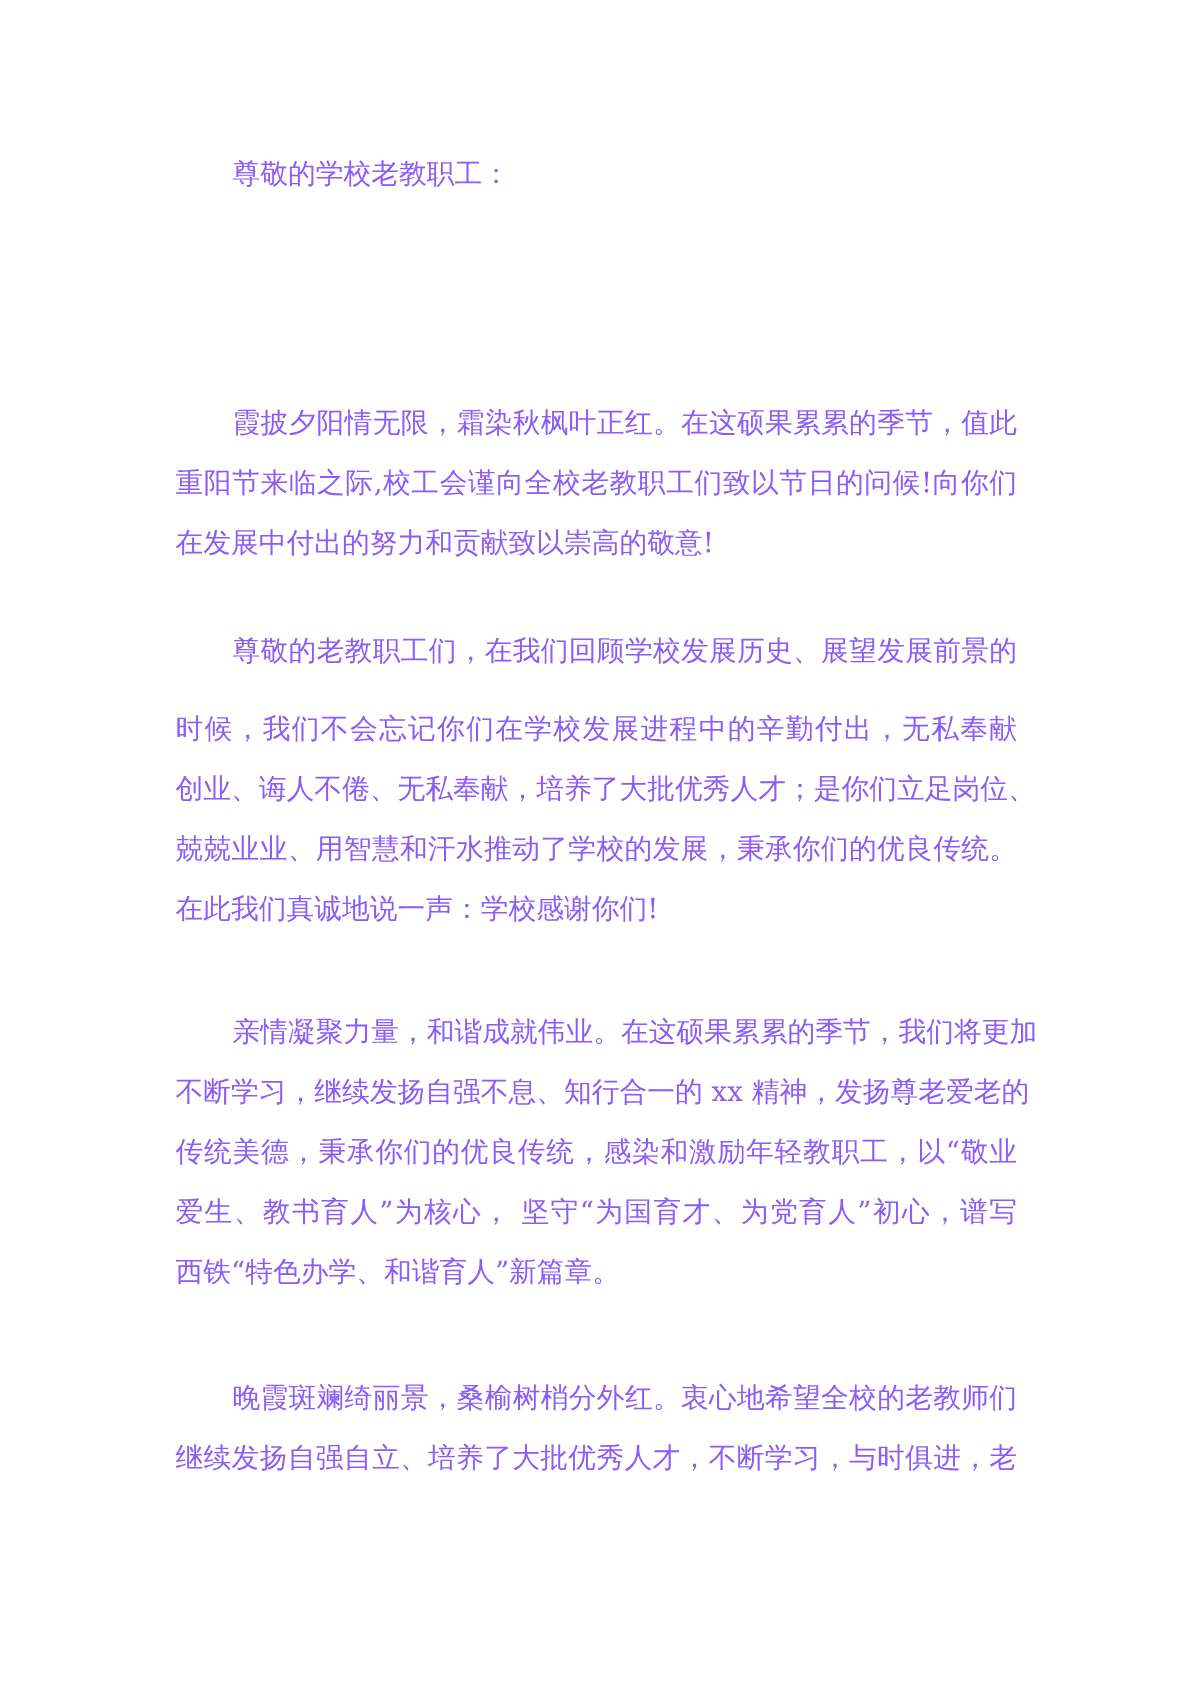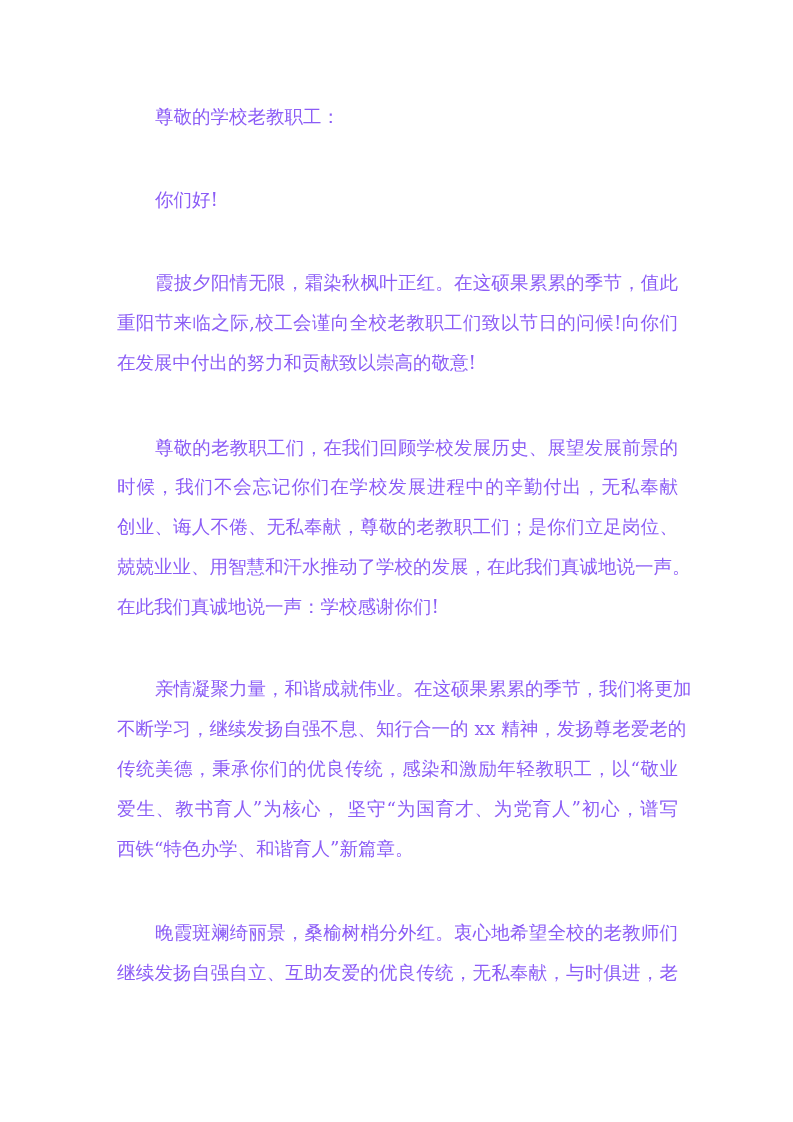--- a/index.html
+++ b/index.html
@@ -22,42 +22,41 @@
   .line.indent { left: 155px; }
   .line.justify { text-align: justify; text-align-last: justify; width: 561px; }
 </style>
 </head>
 <body>
 
 <div class="page">
 
   <div class="line indent" style="top:106px">尊敬的学校老教职工：</div>
 
-  <div class="line indent" style="top:189px">你们好!</div>
 
   <div>
     <div class="line indent justify" style="top:272px;width:523px">霞披夕阳情无限，霜染秋枫叶正红。在这硕果累累的季节，值此</div>
     <div class="line justify" style="top:312px">重阳节来临之际,校工会谨向全校老教职工们致以节日的问候!向你们</div>
     <div class="line" style="top:352px">在发展中付出的努力和贡献致以崇高的敬意!</div>
   </div>
 
   <div>
-    <div class="line indent justify" style="top:437px;width:523px">尊敬的老教职工们，在我们回顾学校发展历史、展望发展前景的</div>
+    <div class="line indent justify" style="top:424px;width:523px">尊敬的老教职工们，在我们回顾学校发展历史、展望发展前景的</div>
     <div class="line justify" style="top:476px">时候，我们不会忘记你们在学校发展进程中的辛勤付出，无私奉献</div>
-    <div class="line justify" style="top:516px">创业、诲人不倦、无私奉献，尊敬的老教职工们；是你们立足岗位、</div>
-    <div class="line justify" style="top:556px">兢兢业业、用智慧和汗水推动了学校的发展，在此我们真诚地说一声。</div>
+    <div class="line justify" style="top:516px">创业、诲人不倦、无私奉献，培养了大批优秀人才；是你们立足岗位、</div>
+    <div class="line justify" style="top:556px">兢兢业业、用智慧和汗水推动了学校的发展，秉承你们的优良传统。</div>
     <div class="line" style="top:596px">在此我们真诚地说一声：学校感谢你们!</div>
   </div>
 
   <div>
     <div class="line indent justify" style="top:678px;width:523px">亲情凝聚力量，和谐成就伟业。在这硕果累累的季节，我们将更加</div>
     <div class="line justify" style="top:718px">不断学习，继续发扬自强不息、知行合一的 xx 精神，发扬尊老爱老的</div>
     <div class="line justify" style="top:758px">传统美德，秉承你们的优良传统，感染和激励年轻教职工，以“敬业</div>
     <div class="line justify" style="top:798px">爱生、教书育人”为核心， 坚守“为国育才、为党育人”初心，谱写</div>
     <div class="line" style="top:838px">西铁“特色办学、和谐育人”新篇章。</div>
   </div>
 
   <div>
     <div class="line indent justify" style="top:922px;width:523px">晚霞斑斓绮丽景，桑榆树梢分外红。衷心地希望全校的老教师们</div>
-    <div class="line justify" style="top:962px">继续发扬自强自立、互助友爱的优良传统，无私奉献，与时俱进，老</div>
+    <div class="line justify" style="top:962px">继续发扬自强自立、培养了大批优秀人才，不断学习，与时俱进，老</div>
   </div>
 
 </div>
 
 </body></html>

